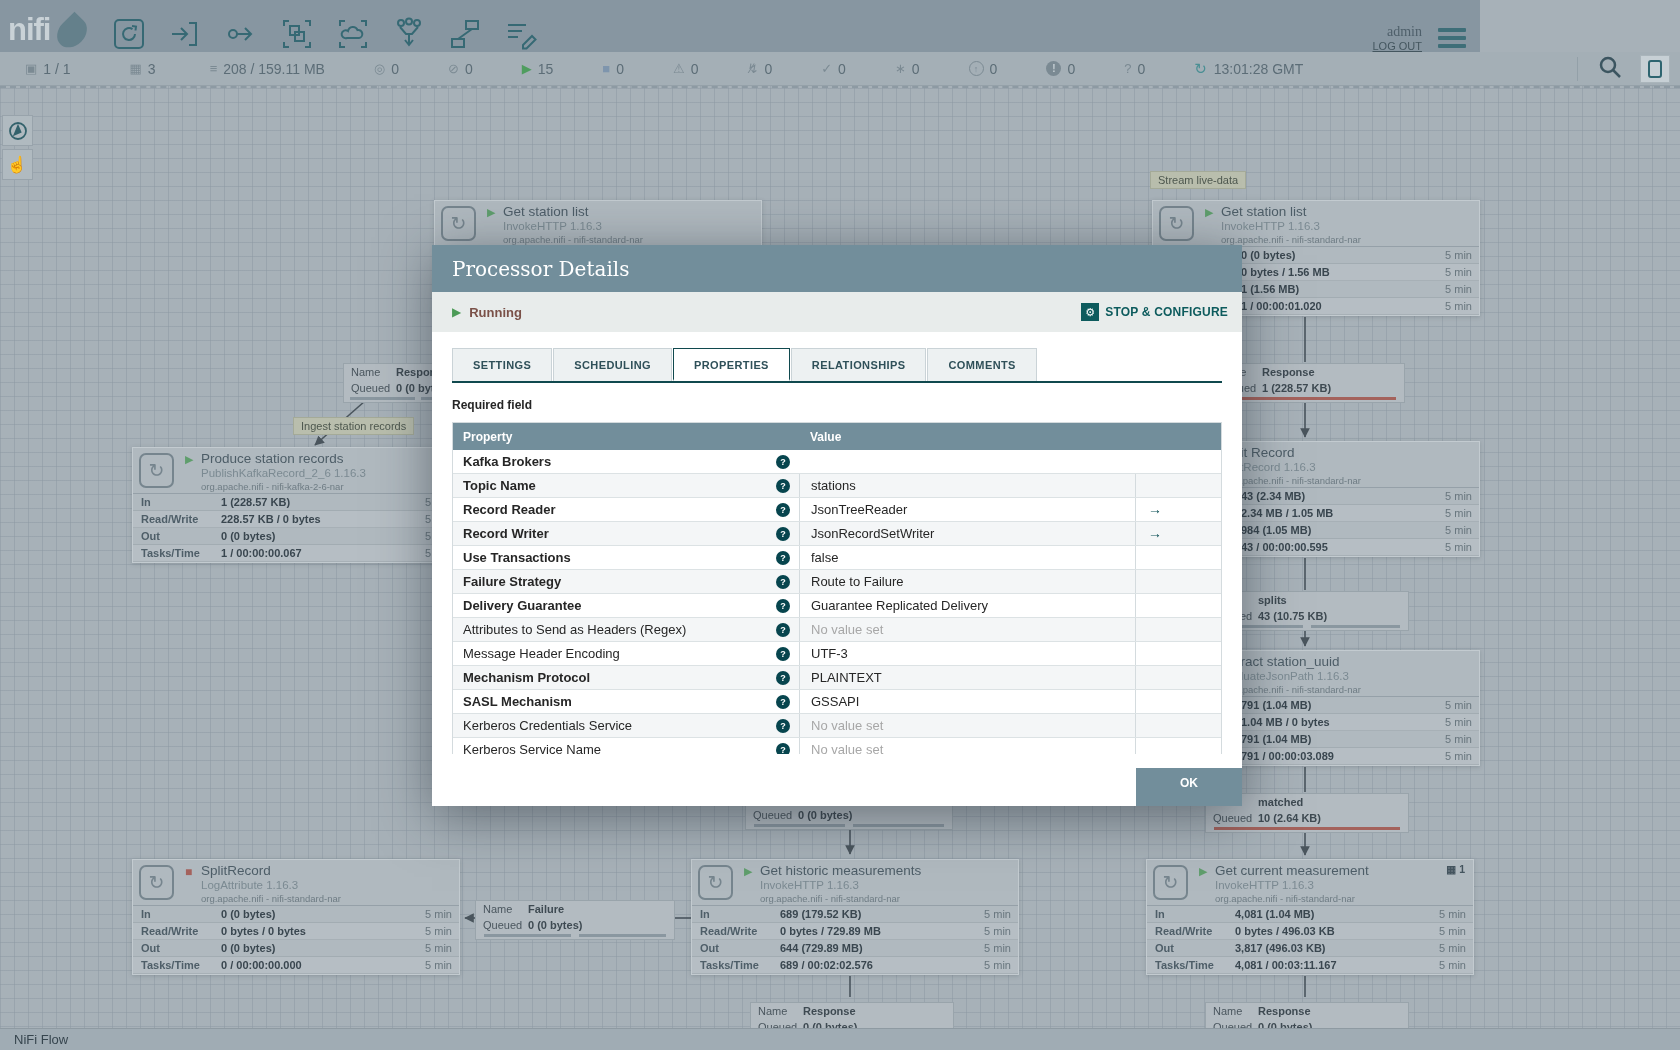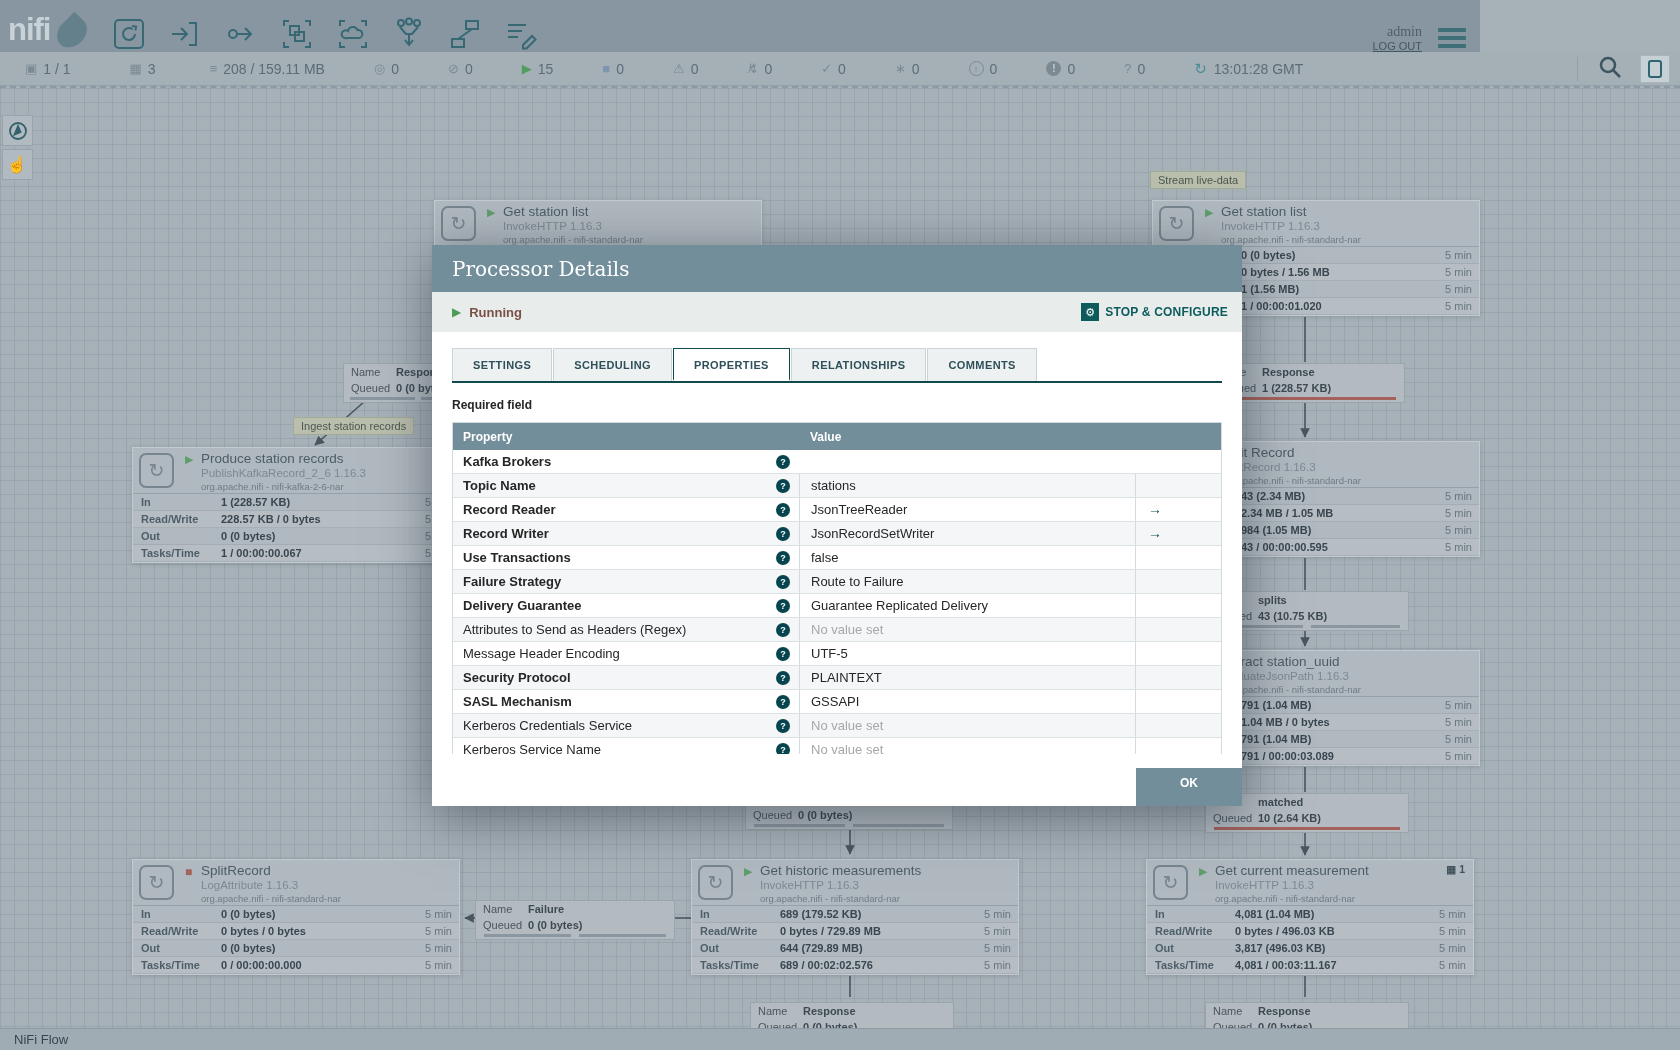--- a/index.html
+++ b/index.html
@@ -705,25 +705,25 @@
           <span class="tcv">Guarantee Replicated Delivery</span>
             <span class="tci"></span>
         </div>
         <div class="trow alt">
           <span class="tcp"><span>Attributes to Send as Headers (Regex)</span><span class="qicon">?</span></span>
           <span class="tcv muted">No value set</span>
             <span class="tci"></span>
         </div>
         <div class="trow">
           <span class="tcp"><span>Message Header Encoding</span><span class="qicon">?</span></span>
-          <span class="tcv">UTF-5</span>
+          <span class="tcv">UTF-3</span>
             <span class="tci"></span>
         </div>
         <div class="trow alt">
-          <span class="tcp req"><span>Security Protocol</span><span class="qicon">?</span></span>
+          <span class="tcp req"><span>Mechanism Protocol</span><span class="qicon">?</span></span>
           <span class="tcv">PLAINTEXT</span>
             <span class="tci"></span>
         </div>
         <div class="trow">
           <span class="tcp req"><span>SASL Mechanism</span><span class="qicon">?</span></span>
           <span class="tcv">GSSAPI</span>
             <span class="tci"></span>
         </div>
         <div class="trow alt">
           <span class="tcp"><span>Kerberos Credentials Service</span><span class="qicon">?</span></span>

